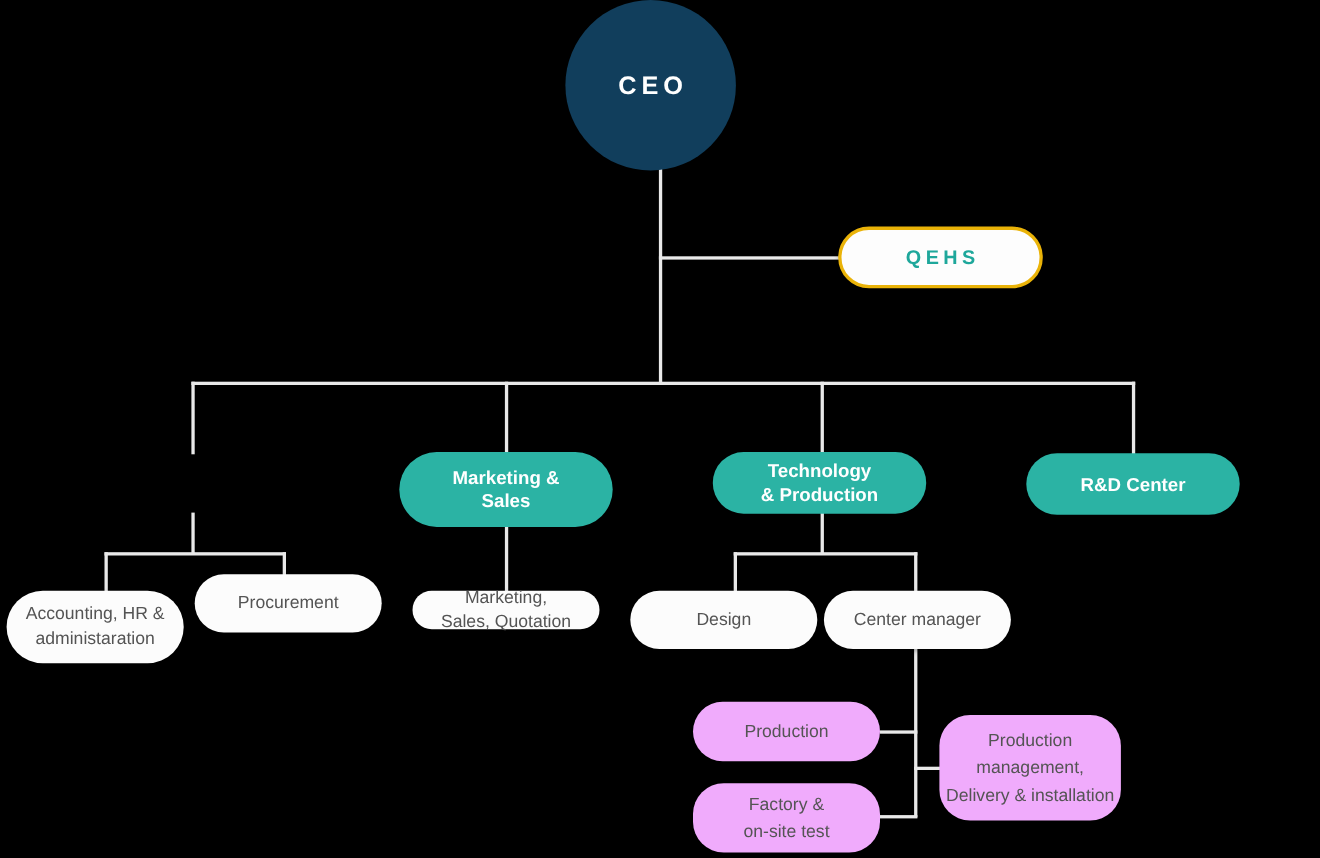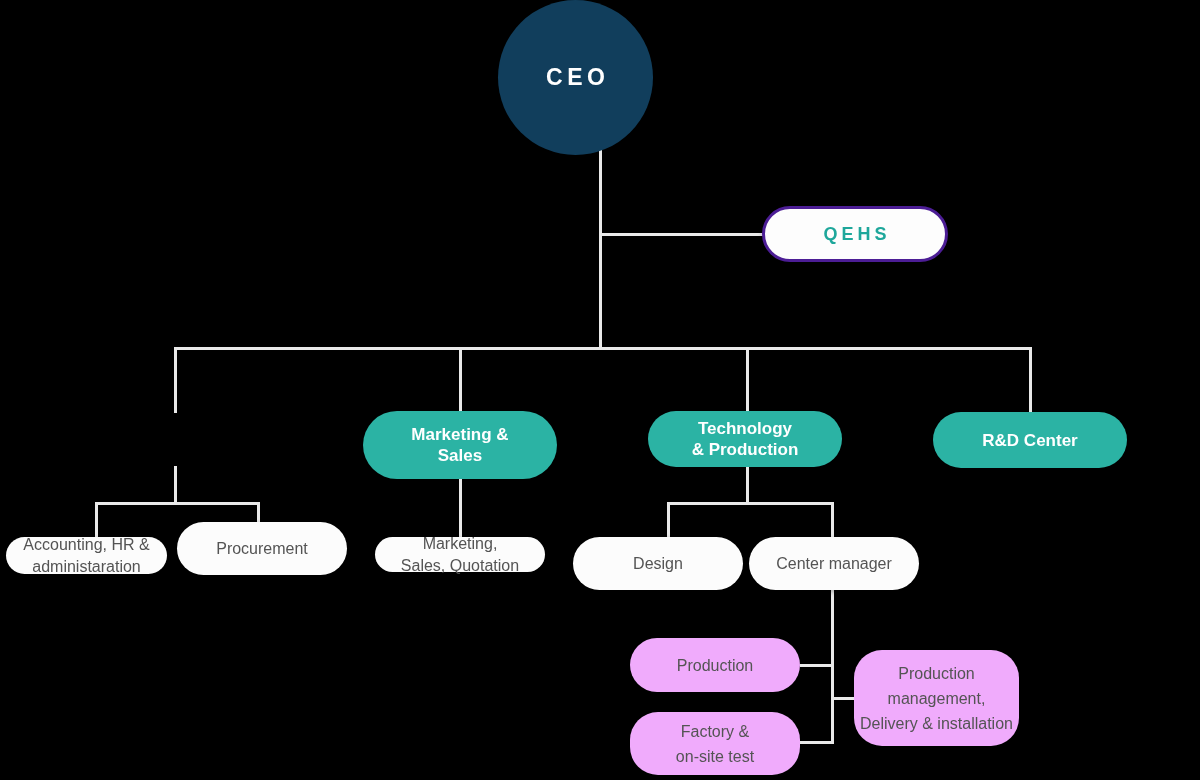--- a/index.html
+++ b/index.html
@@ -47,21 +47,21 @@
     font-size: 23px;
     font-weight: bold;
     letter-spacing: 4.5px;
     text-indent: 4.5px;
   }
 
   
   .node-qehs {
     border-radius: 999px;
     background: #FDFDFD;
-    border: 3px solid #4c1d95;
+    border: 3px solid #eab308;
     box-shadow: 0 2px 4px rgba(0,0,0,0.25);
   }
   .node-qehs .label {
     color: #1EA79B;
     font-size: 18px;
     font-weight: bold;
     letter-spacing: 4px;
     text-indent: 4px;
   }
 
@@ -128,21 +128,21 @@
   <div class="conn v" style="left:746px; top:466px; height:38px;"></div>
   <div class="conn h" style="left:667px; top:502px; width:167px;"></div>
   <div class="conn v" style="left:667px; top:502px; height:36px;"></div>
   <div class="conn v" style="left:831px; top:502px; height:36px;"></div>
 
   <div class="conn v" style="left:831px; top:588px; height:155px;"></div>
   <div class="conn h" style="left:800px; top:664px; width:34px;"></div>
   <div class="conn h" style="left:800px; top:741px; width:34px;"></div>
   <div class="conn h" style="left:831px; top:697px; width:25px;"></div>
 
-  <div class="node node-ceo" style="left:498px; top:0px; width:155px; height:155px;align-items:center;">
+  <div class="node node-ceo" style="left:514px; top:0px; width:155px; height:155px;align-items:center;">
     <span class="label">CEO</span>
   </div>
 
   <div class="node node-qehs" style="left:762px; top:206px; width:186px; height:56px;">
     <span class="label">QEHS</span>
   </div>
 
 
   <div class="node node-teal" style="left:363px; top:411px; width:194px; height:68px;">
     <span class="label">Marketing &amp;
@@ -151,21 +151,21 @@
 
   <div class="node node-teal" style="left:648px; top:411px; width:194px; height:56px;">
     <span class="label">Technology
 &amp; Production</span>
   </div>
 
   <div class="node node-teal" style="left:933px; top:412px; width:194px; height:56px;">
     <span class="label">R&amp;D Center</span>
   </div>
 
-  <div class="node node-white" style="left:6px; top:537px; width:161px; height:37px;">
+  <div class="node node-white" style="left:6px; top:537px; width:161px; height:66px;">
     <span class="label">Accounting, HR &amp;
 administaration</span>
   </div>
 
   <div class="node node-white" style="left:177px; top:522px; width:170px; height:53px;">
     <span class="label">Procurement</span>
   </div>
 
   <div class="node node-white" style="left:375px; top:537px; width:170px; height:35px;">
     <span class="label">Marketing,

